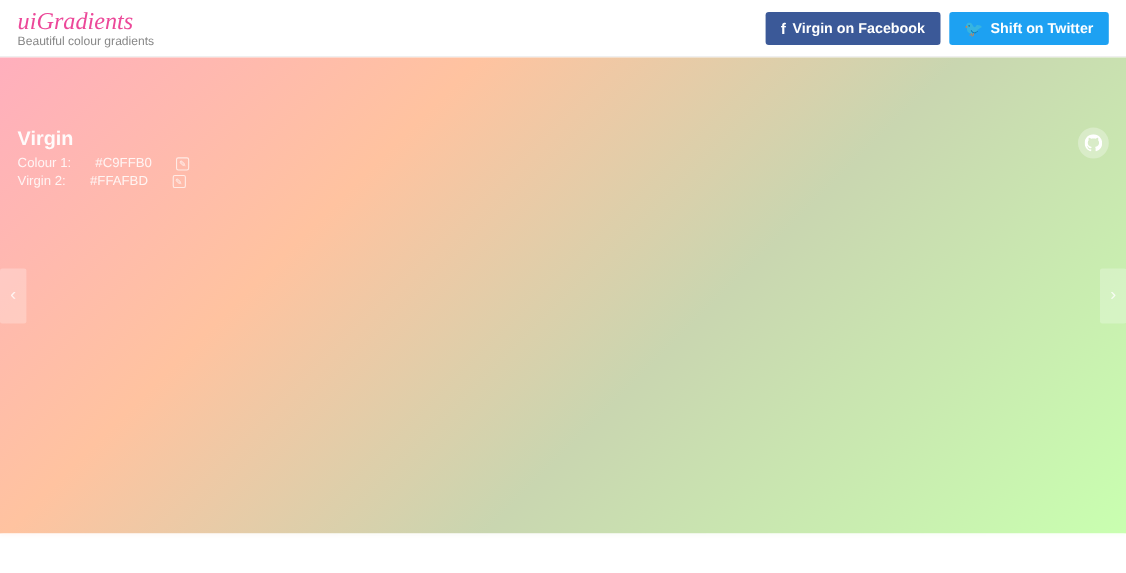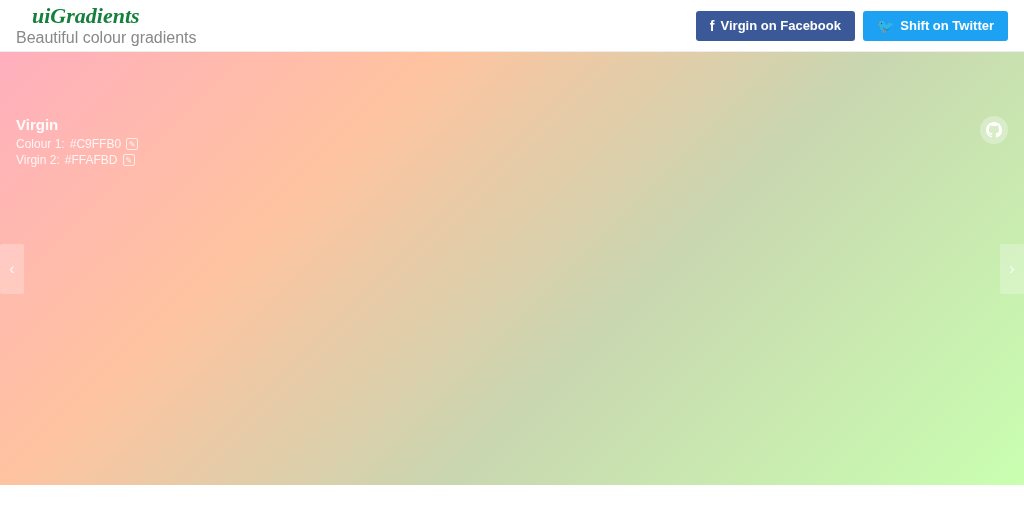--- a/index.html
+++ b/index.html
@@ -27,29 +27,28 @@
     }
 
     #logo-area {
       display: flex;
       flex-direction: column;
     }
 
     #logo-text {
       font-size: 22px;
       font-style: italic;
-      font-weight: bold;
-      color: #15803d;
+      font-weight: normal;
+      color: #ec4899;
       line-height: 1.1;
       font-family: Georgia, serif;
-      margin-left: 16px;
     }
 
     #logo-subtitle {
-      font-size: 16px;
+      font-size: 11px;
       color: #888;
     }
 
     #header-buttons {
       display: flex;
       gap: 8px;
     }
 
     .header-btn {
       display: flex;
@@ -88,32 +87,32 @@
 
     
     #gradient-info {
       position: absolute;
       top: 64px;
       left: 16px;
       color: rgba(255,255,255,0.9);
     }
 
     #gradient-name {
-      font-size: 15px;
+      font-size: 18px;
       font-weight: 600;
       margin-bottom: 4px;
       color: rgba(255,255,255,0.95);
     }
 
     .color-row {
       font-size: 12px;
       color: rgba(255,255,255,0.85);
       display: flex;
-      align-items: center;
-      gap: 5px;
+      align-items: flex-end;
+      gap: 22px;
       margin-bottom: 2px;
     }
 
     .edit-icon {
       width: 12px;
       height: 12px;
       border: 1px solid rgba(255,255,255,0.7);
       border-radius: 2px;
       display: inline-flex;
       align-items: center;

